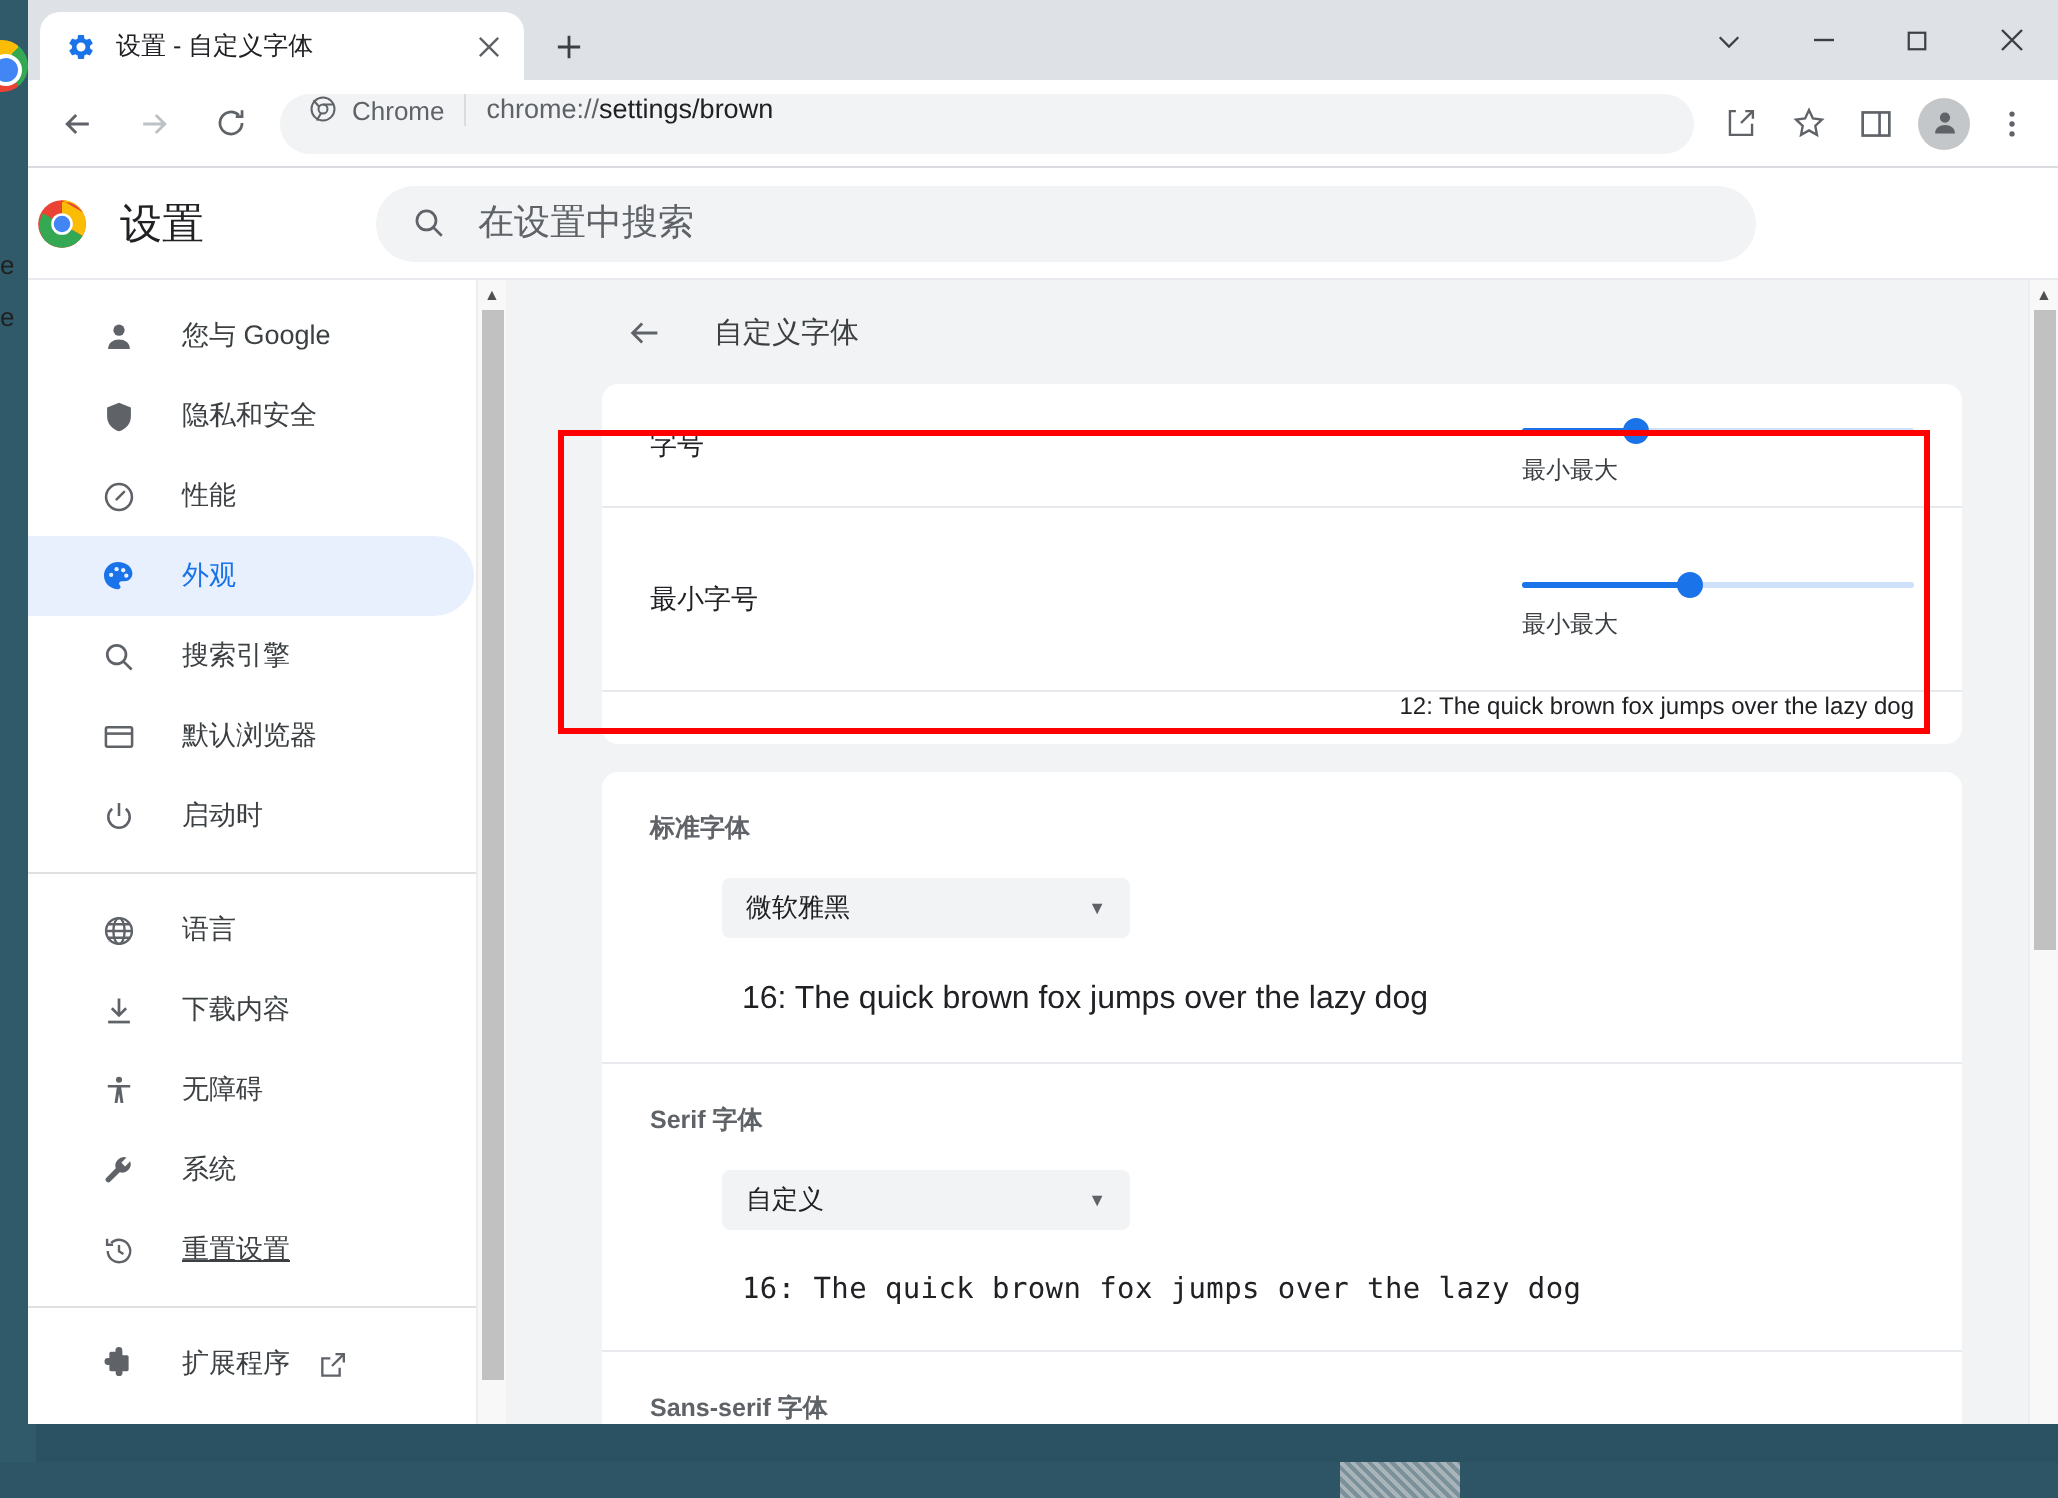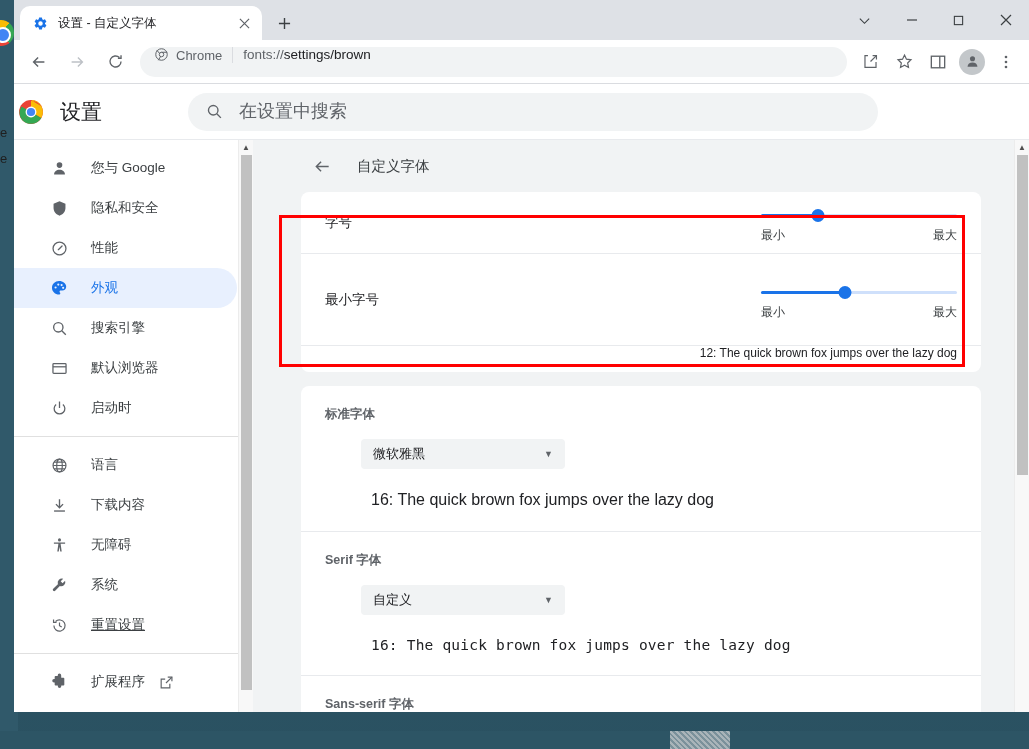--- a/index.html
+++ b/index.html
@@ -396,21 +396,20 @@
   .rail-thumb {
     position: absolute;
     top: 2px;
     width: 13px; height: 13px;
     border-radius: 50%;
     background: #1a73e8;
     transform: translateX(-50%);
   }
   .slider-ticks {
     display: flex;
-    justify-content: space-between;
     font-size: 12px;
     color: #3c4043;
     margin-top: 4px;
   }
   .preview-line {
     padding: 0 24px 12px 24px;
     text-align: right;
     font-size: 12px;
     color: #202124;
     font-family: "Liberation Sans", sans-serif;
@@ -549,21 +548,21 @@
             <circle cx="12" cy="12" r="9.2"></circle>
             <circle cx="12" cy="12" r="3.6"></circle>
             <path d="M12 8.4 H21"></path>
             <path d="M8.9 10.2 L4.4 5"></path>
             <path d="M10.4 15.4 L7 21.2"></path>
           </svg>
         </span>
         <span class="chip-label">Chrome</span>
       </span>
       <span class="omni-sep"></span>
-      <span class="omni-url"><span>fonts://</span><b>settings/brown</b></span>
+      <span class="omni-url"><span>chrome://</span><b>settings/brown</b></span>
     </div>
 
     <div class="tb-icon">
       <svg width="17" height="17" viewBox="0 0 20 20" stroke="currentColor" stroke-width="1.4" fill="none">
         <path d="M7 3 H3.5 V17 H16.5 V10.5"></path>
         <path d="M10 10 L17 3"></path>
         <path d="M12.5 3 H17 V7.5"></path>
       </svg>
     </div>
     <div class="tb-icon">

